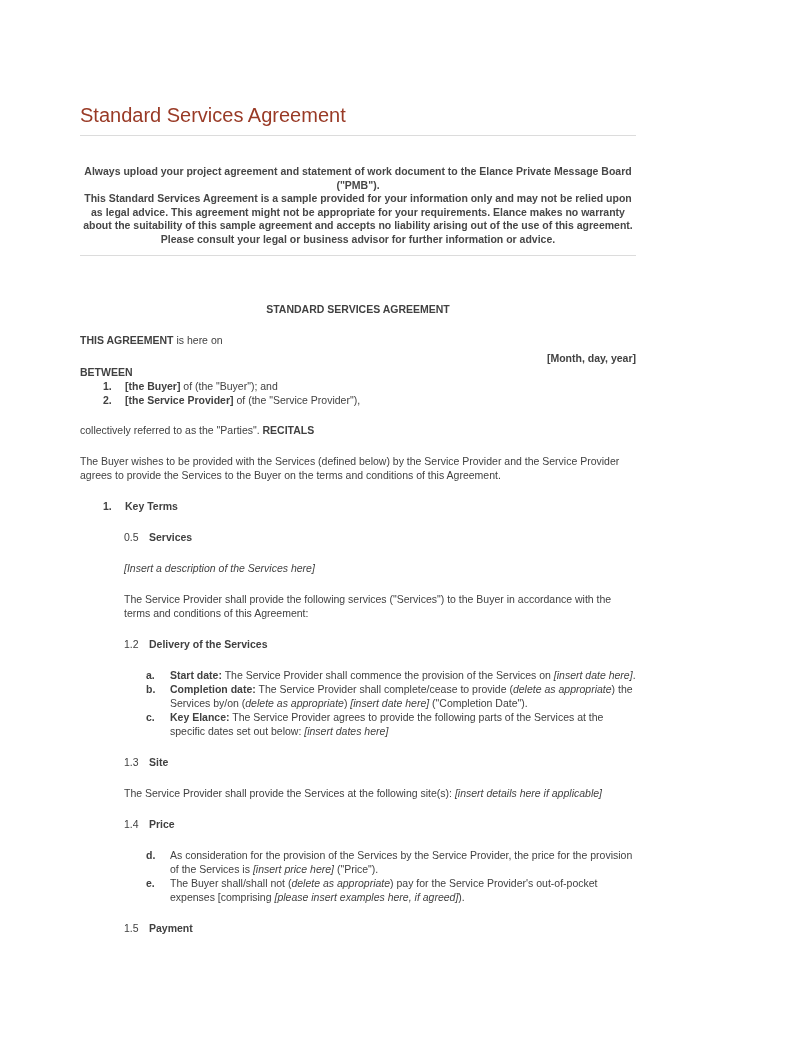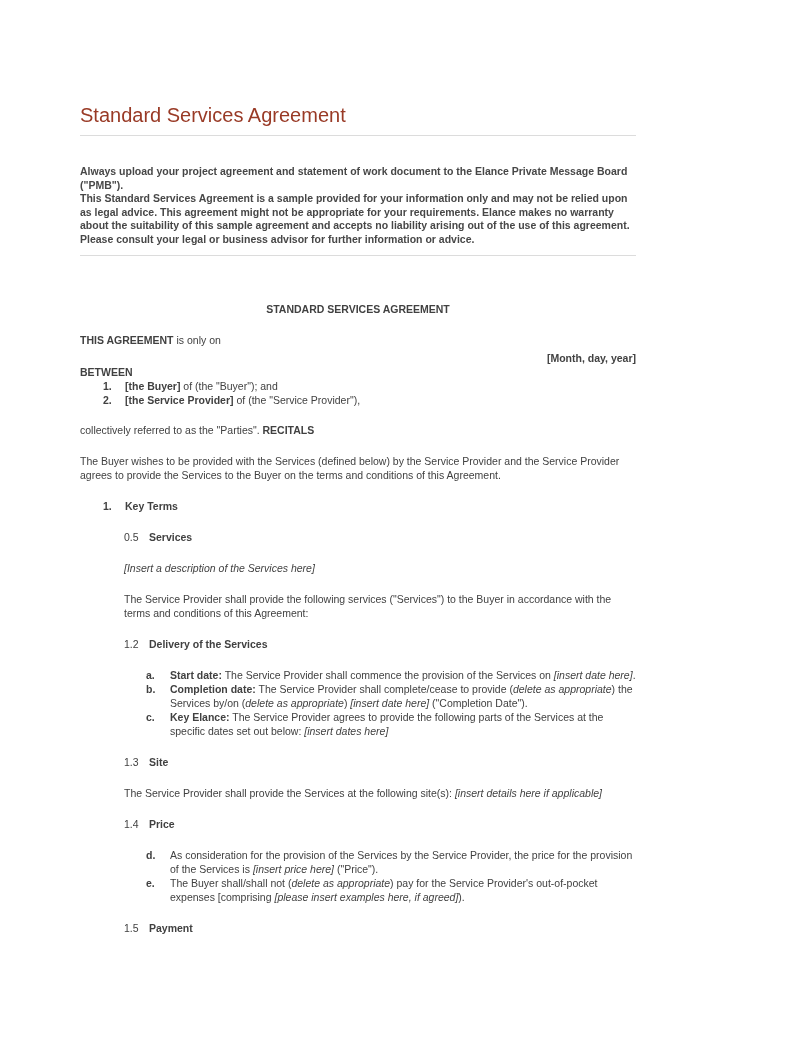--- a/index.html
+++ b/index.html
@@ -27,21 +27,21 @@
     color:var(--title_color, #993a26);
   }
   .rule {
     border:0; margin:0;
     border-top:1px solid var(--divider_color, #d8d8d8);
   }
   .disclaimer {
     margin-top:29px;
     padding-bottom:9px;
     border-bottom:1px solid var(--divider_color, #d8d8d8);
-    text-align:left;
+    text-align:center;
     font-weight:bold;
     line-height:13.5px;
     color:#474747;
   }
   .disclaimer p { margin:0; }
 
   .doc-heading {
     margin-top:46px;
     text-align:center;
     font-weight:bold;
@@ -74,21 +74,21 @@
   <h1 class="doc-title">Standard Services Agreement</h1>
   <hr class="rule">
 
   <div class="disclaimer">
     <p>Always upload your project agreement and statement of work document to the Elance Private Message Board ("PMB").</p>
     <p>This Standard Services Agreement is a sample provided for your information only and may not be relied upon as legal advice. This agreement might not be appropriate for your requirements. Elance makes no warranty about the suitability of this sample agreement and accepts no liability arising out of the use of this agreement. Please consult your legal or business advisor for further information or advice.</p>
   </div>
 
   <div class="doc-heading">STANDARD SERVICES AGREEMENT</div>
 
-  <p class="made-on"><span class="b">THIS AGREEMENT</span><span> is only on</span></p>
+  <p class="made-on"><span class="b">THIS AGREEMENT</span><span> is here on</span></p>
   <p class="date-right">[Month, day, year]</p>
   <p class="between">BETWEEN</p>
 
   <div>
     <div class="flex-item party">
       <span class="marker">1.</span>
       <span class="party-text"><span class="b">[the Buyer]</span><span> of (the "Buyer"); and</span></span>
     </div>
     <div class="flex-item party">
       <span class="marker">2.</span>

